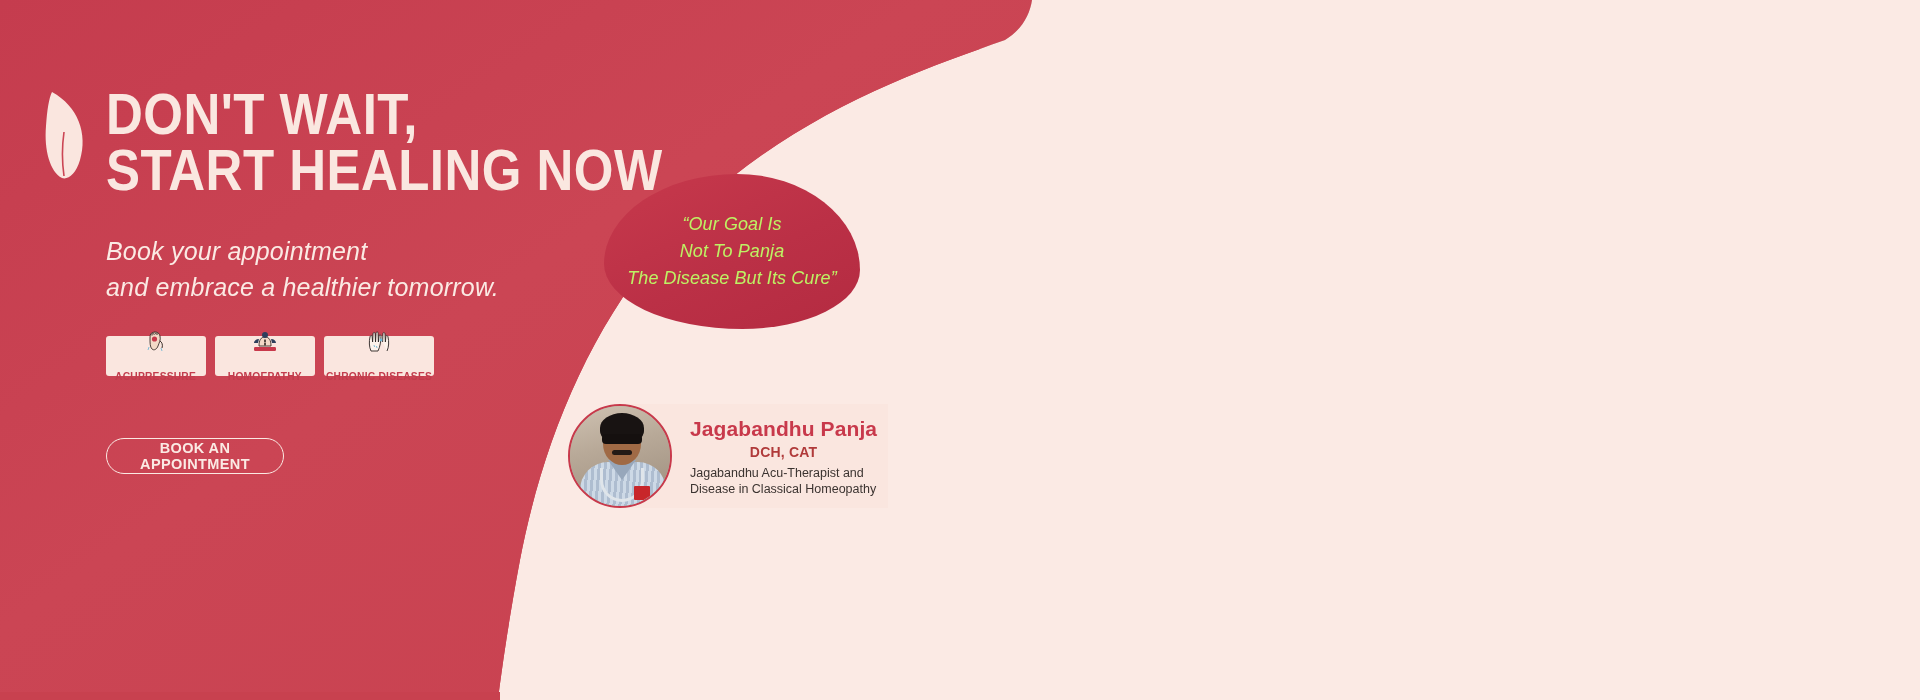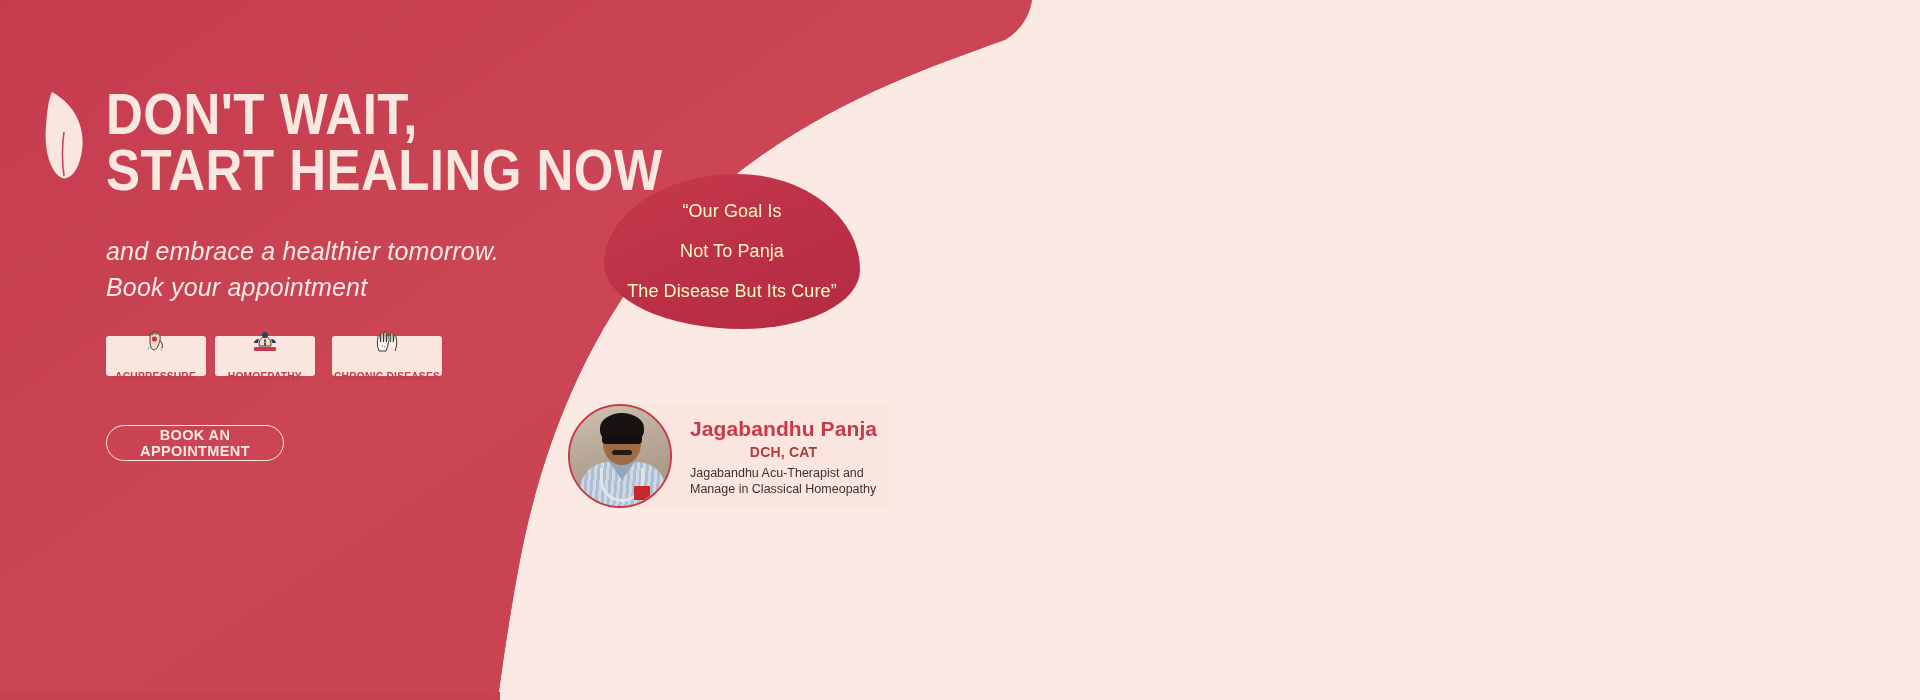--- a/index.html
+++ b/index.html
@@ -160,34 +160,34 @@
   }
   .pill {
     width:100px; height:40px;
     background:#fae6df;
     border-radius:3px;
     display:flex; flex-direction:column;
     align-items:center; justify-content:center;
     gap:18px;
     cursor:pointer;
   }
-  .pill.wide { width:110px;margin-left:8px; }
+  .pill.wide { width:110px; }
   .pill-icon { height:22px; display:flex; align-items:center; justify-content:center; }
   .pill-label {
     color:#c23c4c;
     font-family:"Liberation Sans Narrow","Liberation Sans", sans-serif;
     font-weight:bold;
     font-size:11px;
     letter-spacing:0.25px;
     transform:scaleX(0.93);
     white-space:nowrap;
   }
 
   .cta {
-    position:absolute; left:106px; top:425px;
+    position:absolute; left:106px; top:438px;
     width:178px; height:36px;
     border:1.6px solid #fbe9e3;
     border-radius:20px;
     background:transparent;
     color:#fbeae4;
     font-family:"Liberation Sans Narrow","Liberation Sans", sans-serif;
     font-weight:bold;
     font-size:14.5px;
     letter-spacing:0.4px;
     cursor:pointer;
@@ -202,23 +202,24 @@
   }
   .quote-blob .blob-bg {
     position:absolute; inset:0;
     background:linear-gradient(155deg,#c7394c 0%,#bb3046 55%,#b42b41 100%);
     border-radius:52% 48% 46% 54% / 58% 62% 38% 42%;
   }
   .quote-text {
     position:absolute; inset:0;
     display:flex; flex-direction:column;
     align-items:center; justify-content:center;
-    gap:15px;
-    color:#fef9c3;
+    gap:2px;
+    color:#bef264;
     font-size:18px;
+    font-style:italic;
     line-height:1.38;
     text-align:center;
     letter-spacing:0.1px;
   }
   .quote-text span { display:block; }
 
   
   .doctor-card {
     position:absolute; left:568px; top:404px;
     width:320px; height:104px;
@@ -367,22 +368,22 @@
                C 6,84 0,62 2,38 C 3,22 5,10 8,4 Z" fill="#fae6df"></path>
       <path d="M 20,44 C 18,58 18,74 20,88" stroke="#cb4554" stroke-width="1.6" fill="none"></path>
     </svg>
 
     <h1 class="headline">
       <span class="l1">DON'T WAIT,</span>
       <span class="l2">START HEALING NOW</span>
     </h1>
 
     <p class="subtitle">
+      <span>Book your appointment</span>
       <span>and embrace a healthier tomorrow.</span>
-      <span>Book your appointment</span>
     </p>
 
     <div class="pills">
 
       <div class="pill">
         <span class="pill-icon">
           <svg width="20" height="22" viewBox="0 0 20 22">
             <path d="M6,3 C9,1 13,2 14,6 C15,10 13,13 12,16 C11,19 8,21 6,19
                      C4,17 4,13 4,9 C4,6 4,4 6,3 Z" fill="#f3d9c7" stroke="#3a2f2a" stroke-width="0.9"></path>
             <circle cx="8.5" cy="9" r="2.6" fill="#c8394b"></circle>
@@ -452,21 +453,21 @@
       <div class="dp-face"></div>
       <div class="dp-hair"></div>
       <div class="dp-glasses"></div>
       <div class="dp-moustache"></div>
     </div>
     <div class="doctor-info">
       <div class="doc-name">Jagabandhu Panja</div>
       <div class="doc-cred">DCH, CAT</div>
       <div class="doc-desc">
         <span>Jagabandhu Acu-Therapist and</span>
-        <span>Manage in Classical Homeopathy</span>
+        <span>Disease in Classical Homeopathy</span>
       </div>
     </div>
   </div>
 
   <div class="bottom-strip"></div>
   <div class="bottom-strip-red"></div>
 
 </div>
 
 </body></html>

